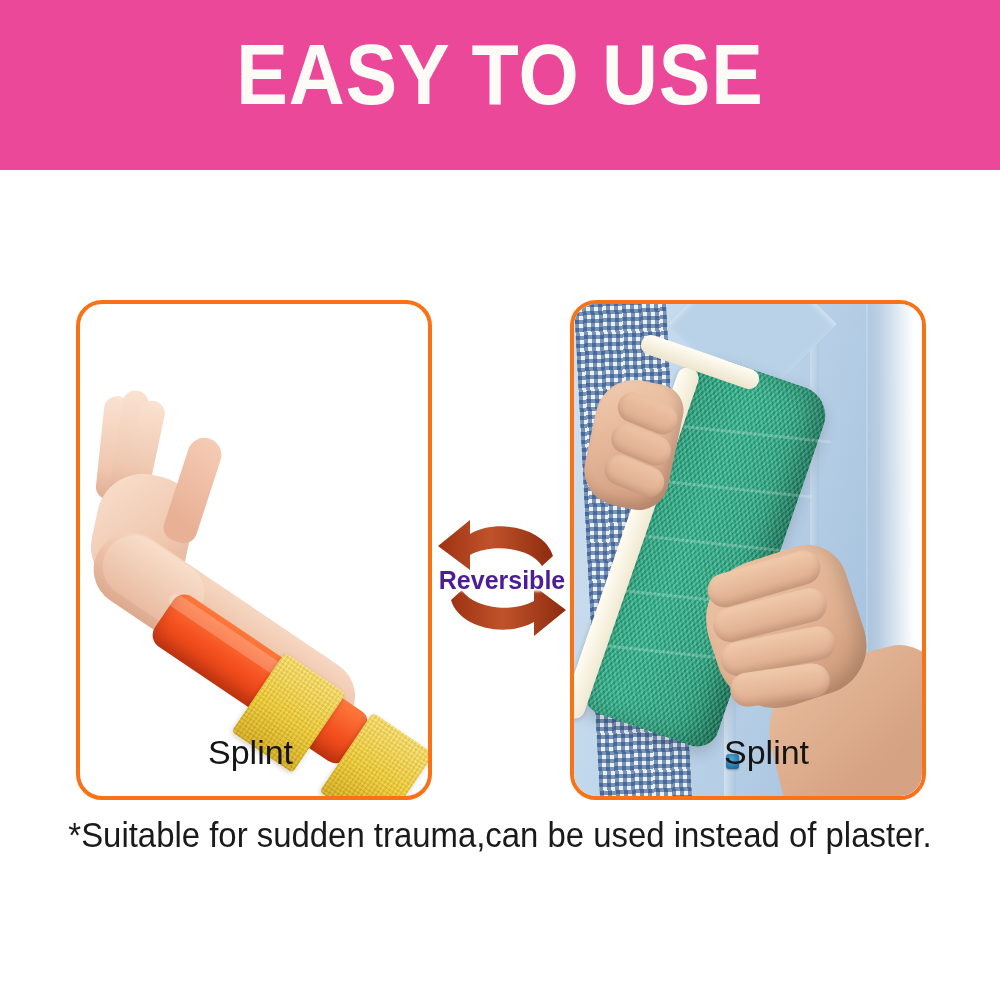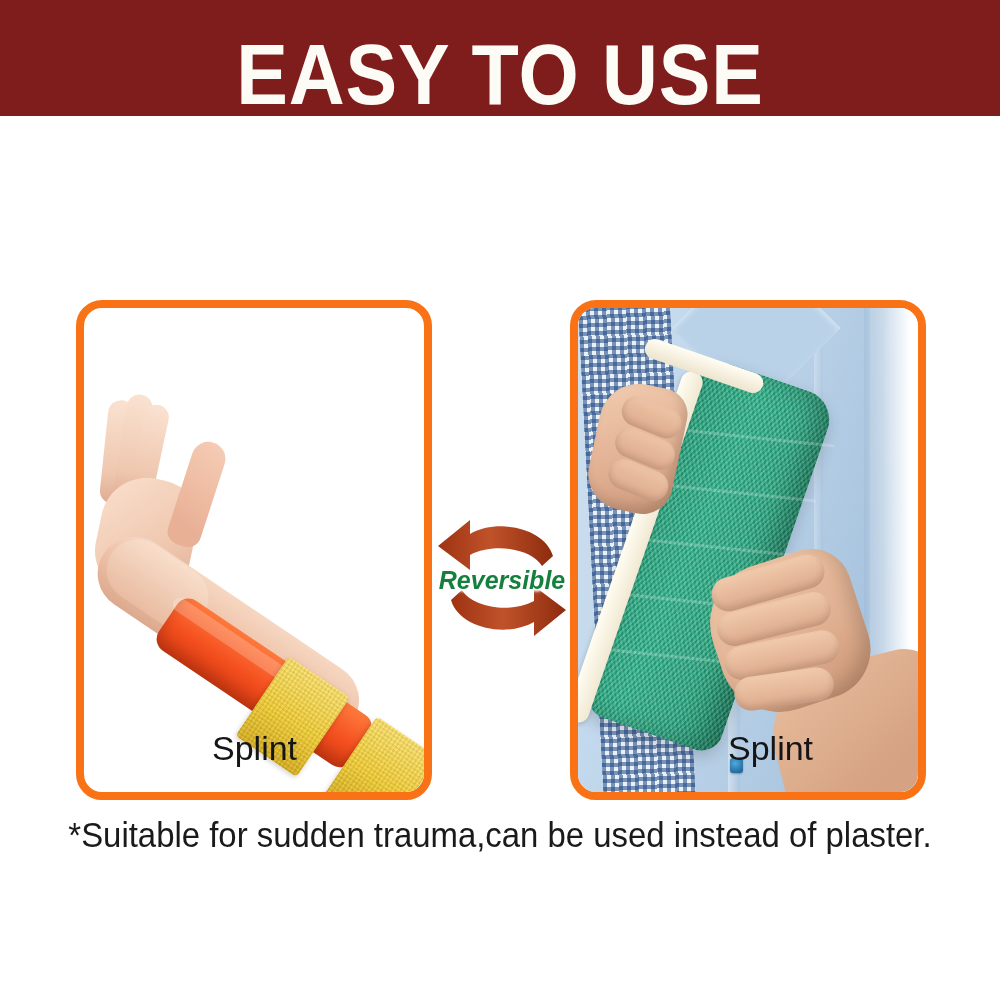--- a/index.html
+++ b/index.html
@@ -16,22 +16,22 @@
     height: 1000px;
     background: #ffffff;
     overflow: hidden;
   }
 
   
   #header-banner {
     position: absolute;
     left: 0; top: 0;
     width: 1000px;
-    height: 116px;
-    background: #7f1d1d;
+    height: 170px;
+    background: #ec4899;
   }
   #header-title {
     position: absolute;
     left: 0;
     top: 24px;
     width: 1000px;
     text-align: center;
     color: #FDFBF5;
     font-family: "Liberation Sans Narrow", "Liberation Sans", sans-serif;
     font-weight: 700;
@@ -39,21 +39,21 @@
     letter-spacing: 1px;
     line-height: 100px;
     transform: scaleX(0.90);
     transform-origin: 50% 50%;
     white-space: nowrap;
   }
 
   
   .photo-panel {
     position: absolute;
-    border: 8px solid #f97316;
+    border: 4px solid #f97316;
     border-radius: 26px;
     background: #ffffff;
     overflow: hidden;
     box-sizing: border-box;
   }
   #panel-splint {
     left: 76px;
     top: 300px;
     width: 356px;
     height: 500px;
@@ -329,28 +329,27 @@
     height: 140px;
   }
   #reversible-label {
     position: absolute;
     left: 432px;
     top: 566px;
     width: 140px;
     text-align: center;
     font-size: 25px;
     font-weight: 700;
-    color: #15803d;
+    color: #4c1d95;
     font-family: "Liberation Sans", sans-serif;
     white-space: nowrap;
     z-index: 30;
     text-shadow:
       0 0 4px #fff, 0 0 4px #fff, 0 0 6px #fff,
       2px 0 3px #fff, -2px 0 3px #fff, 0 2px 3px #fff, 0 -2px 3px #fff;
-    font-style: italic;
   }
 
   
   #footer-note {
     position: absolute;
     left: 0;
     top: 812px;
     width: 1000px;
     text-align: center;
     color: #1A1A1A;

